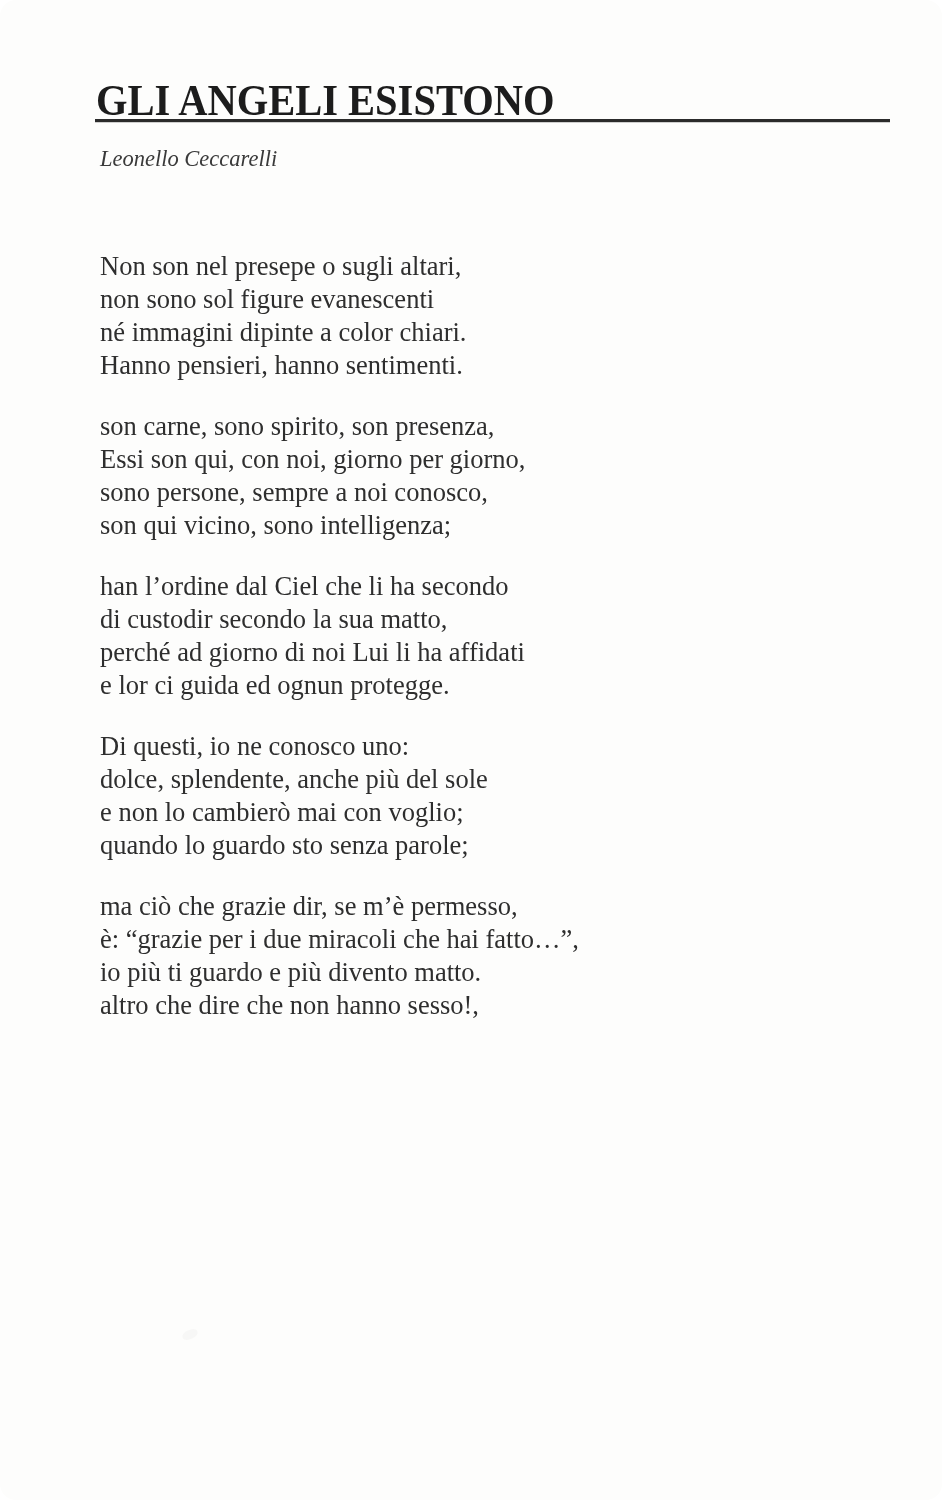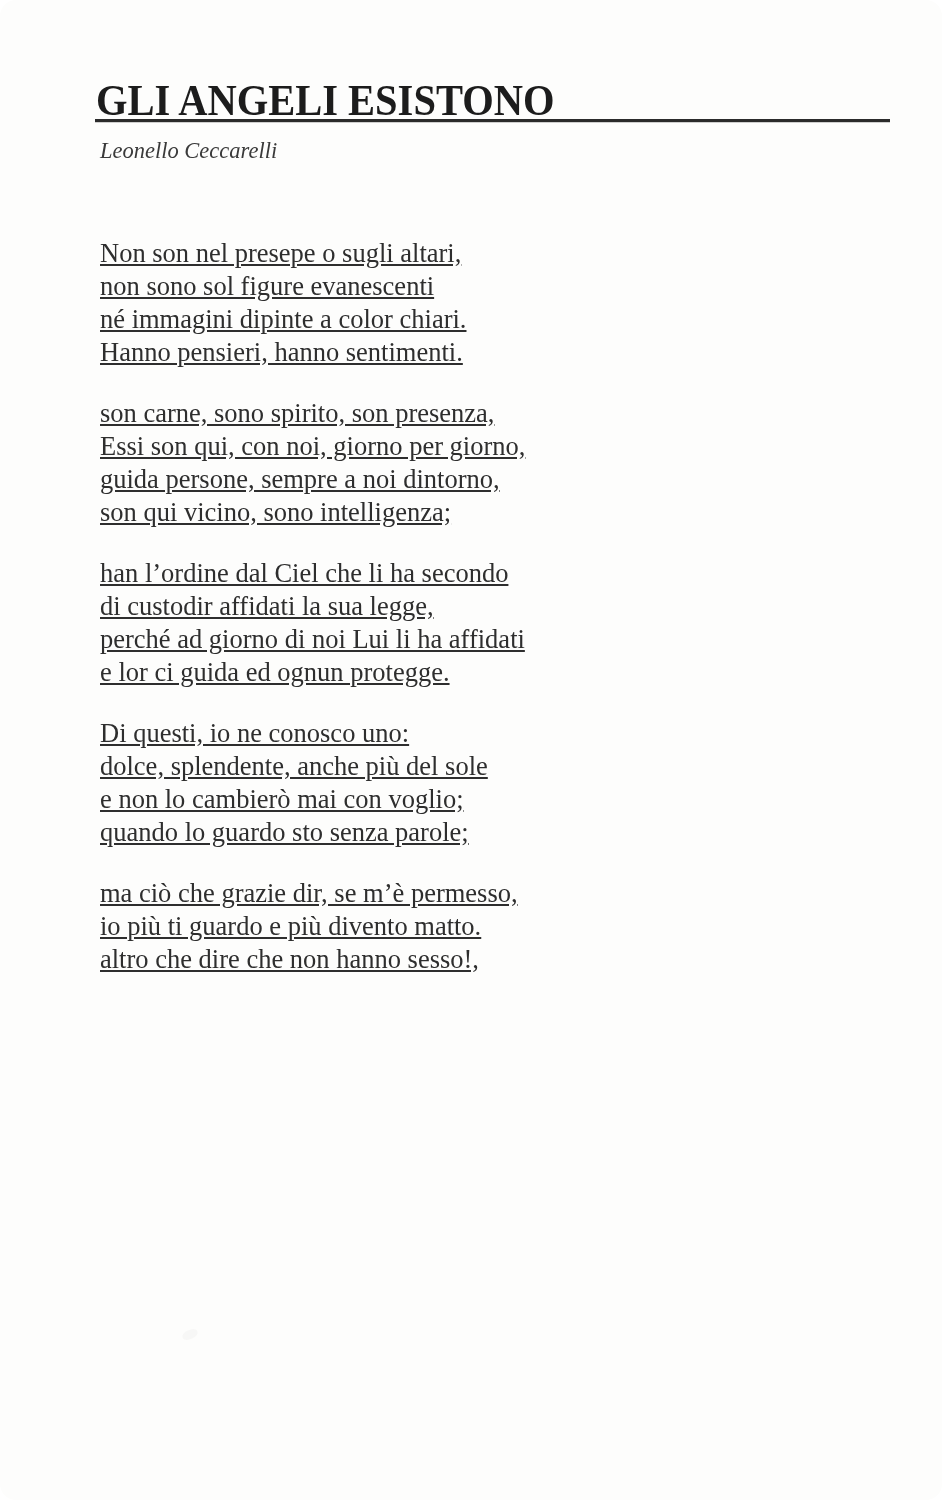--- a/index.html
+++ b/index.html
@@ -39,34 +39,33 @@
     left: 95px;
     top: 119px;
     width: 795px;
     height: 3px;
     background: #2b2b2b;
     box-shadow: 0 1px 0 rgba(120,120,120,0.35);
   }
   .author {
     position: absolute;
     left: 100px;
-    top: 140px;
+    top: 148px;
     margin: 0;
     font-style: italic;
     font-size: 22.5px;
     line-height: 1;
     color: #3a3a3a;
     white-space: nowrap;
   }
   .poem {
     position: absolute;
     left: 100px;
-    top: 237px;
+    top: 250px;
     color: #2e2e2e;
-    text-decoration: underline;
   }
   .stanza {
     margin: 0 0 28px 0;
   }
   .poem-line {
     font-size: 26.5px;
     line-height: 33px;
     white-space: nowrap;
   }
   .scan-artifact {
@@ -96,40 +95,41 @@
     <div class="stanza">
       <div class="poem-line">Non son nel presepe o sugli altari,</div>
       <div class="poem-line">non sono sol figure evanescenti</div>
       <div class="poem-line">né immagini dipinte a color chiari.</div>
       <div class="poem-line">Hanno pensieri, hanno sentimenti.</div>
     </div>
 
     <div class="stanza">
       <div class="poem-line">son carne, sono spirito, son presenza,</div>
       <div class="poem-line">Essi son qui, con noi, giorno per giorno,</div>
-      <div class="poem-line">guida persone, sempre a noi dintorno,</div>
+      <div class="poem-line">sono persone, sempre a noi conosco,</div>
       <div class="poem-line">son qui vicino, sono intelligenza;</div>
     </div>
 
     <div class="stanza">
       <div class="poem-line">han l’ordine dal Ciel che li ha secondo</div>
-      <div class="poem-line">di custodir affidati la sua legge,</div>
+      <div class="poem-line">di custodir secondo la sua matto,</div>
       <div class="poem-line">perché ad giorno di noi Lui li ha affidati</div>
       <div class="poem-line">e lor ci guida ed ognun protegge.</div>
     </div>
 
     <div class="stanza">
       <div class="poem-line">Di questi, io ne conosco uno:</div>
       <div class="poem-line">dolce, splendente, anche più del sole</div>
       <div class="poem-line">e non lo cambierò mai con voglio;</div>
       <div class="poem-line">quando lo guardo sto senza parole;</div>
     </div>
 
     <div class="stanza">
       <div class="poem-line">ma ciò che grazie dir, se m’è permesso,</div>
+      <div class="poem-line">è: “grazie per i due miracoli che hai fatto…”,</div>
       <div class="poem-line">io più ti guardo e più divento matto.</div>
       <div class="poem-line">altro che dire che non hanno sesso!,</div>
     </div>
 
   </div>
 
   <div class="scan-artifact"></div>
 
 </div>
 

